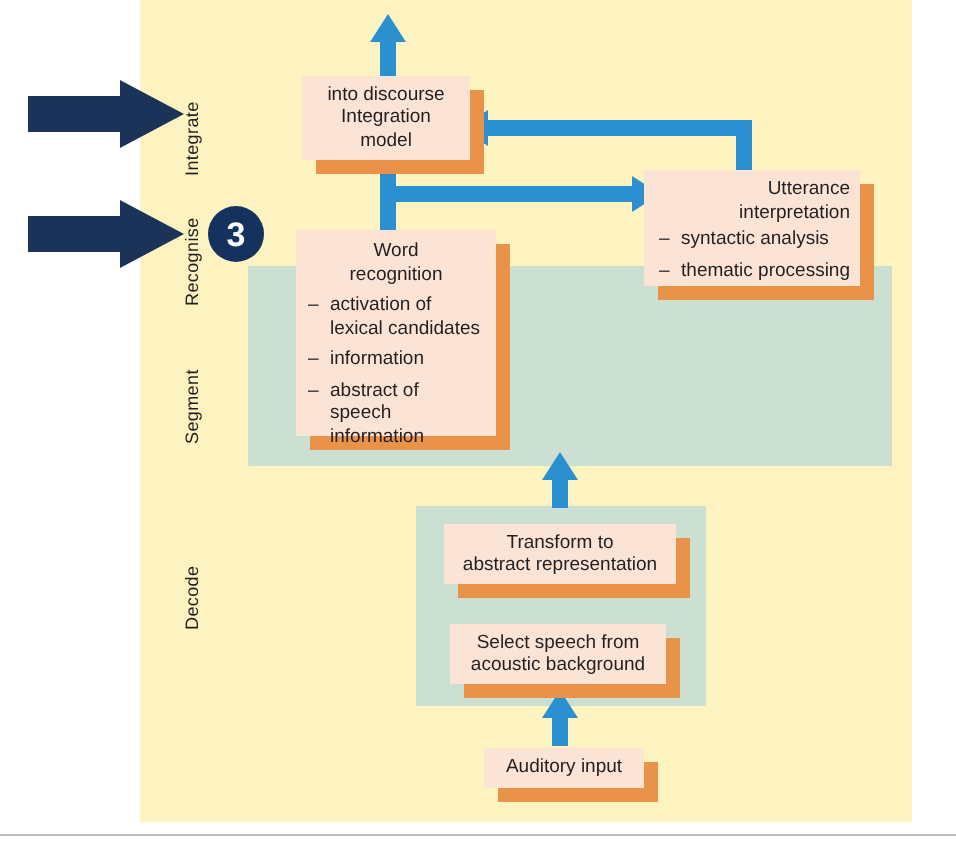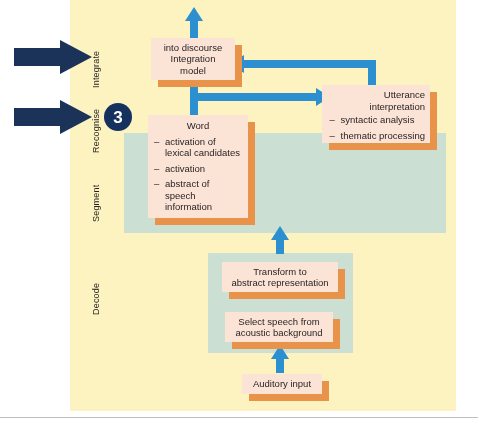--- a/index.html
+++ b/index.html
@@ -122,32 +122,33 @@
           <span>thematic processing</span>
         </li>
       </ul>
     </div>
   </div>
 
   <div class="node" style="left:148px;top:115px;width:100px;height:103px;">
     <div class="shadow"></div>
     <div class="face" style="padding:5px 5px;justify-content:flex-start;">
       <div class="title">Word</div>
+      <div class="title">recognition</div>
       <ul class="bullets" style="margin-top:4px;">
         <li style="margin-bottom:0;">
           <span class="dash">–</span>
           <span>activation of</span>
         </li>
         <li>
           <span class="dash"></span>
           <span>lexical candidates</span>
         </li>
         <li>
           <span class="dash">–</span>
-          <span>activation</span>
+          <span>information</span>
         </li>
         <li style="margin-bottom:0;">
           <span class="dash">–</span>
           <span>abstract of</span>
         </li>
         <li>
           <span class="dash"></span>
           <span>speech information</span>
         </li>
       </ul>

